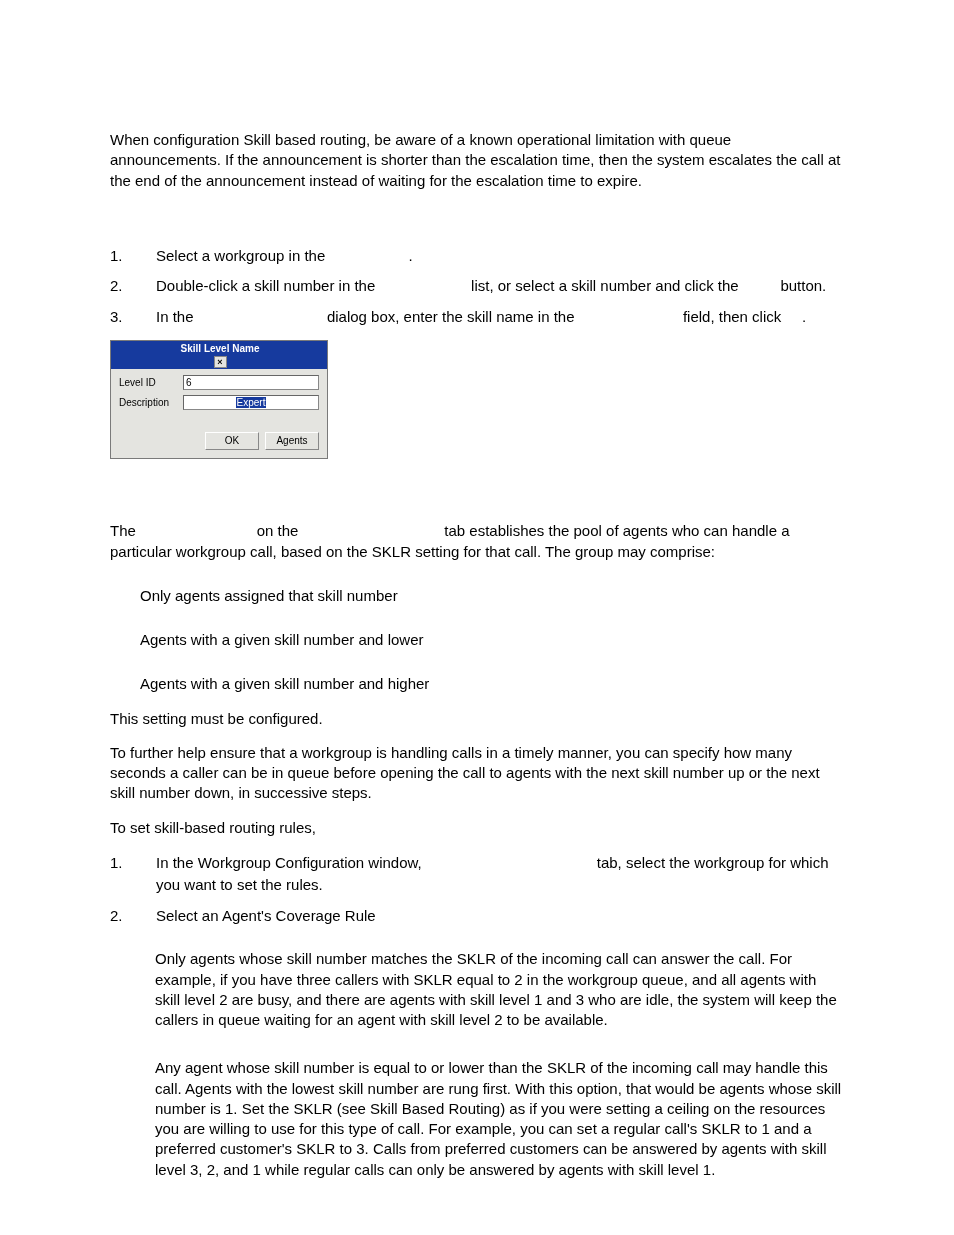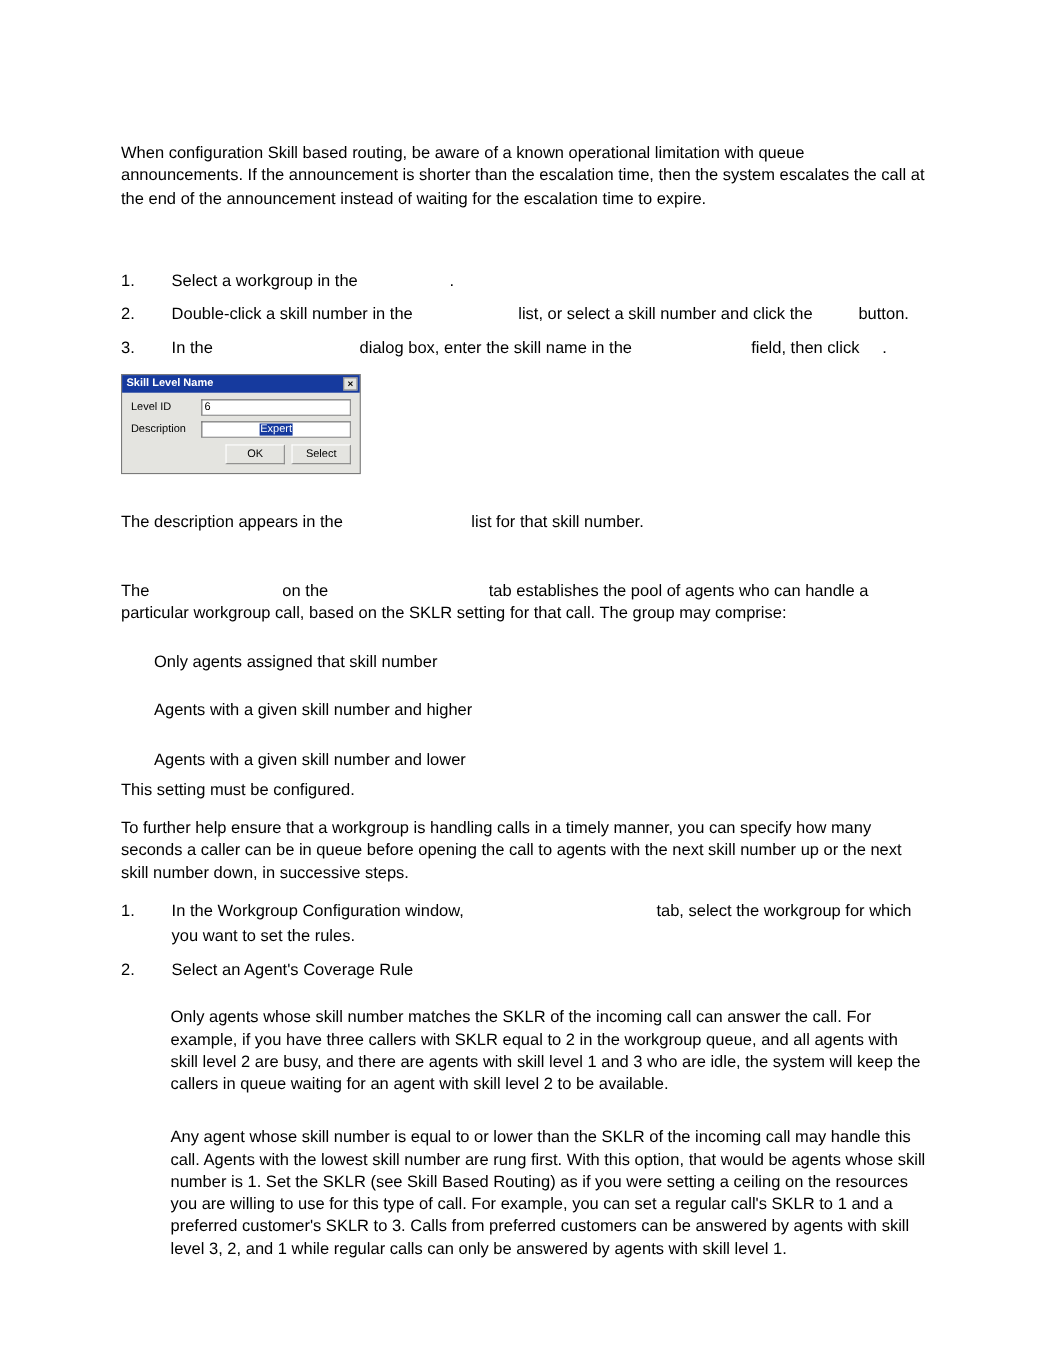--- a/index.html
+++ b/index.html
@@ -58,20 +58,21 @@
   .titlebar {
     background: #163a9e;
     color: #fff;
     display: flex;
     justify-content: space-between;
     align-items: center;
     padding: 1px 2px 1px 4px;
     font-weight: bold;
     font-size: 10px;
     line-height: 14px;
+    flex-direction: column;
   }
   .closebox {
     width: 13px;
     height: 12px;
     background: #e4e4e0;
     border: 1px solid #888;
     color: #000;
     font-size: 9px;
     text-align: center;
     line-height: 10px;
@@ -110,21 +111,21 @@
   }
   .dlg-input.sel span {
     background: #163a9e;
     color: #fff;
     padding: 0 1px;
   }
   .dlg-buttons {
     display: flex;
     justify-content: flex-end;
     gap: 6px;
-    margin-top: 6px;
+    margin-top: 22px;
   }
   .dlg-btn {
     width: 54px;
     height: 18px;
     border: 1px solid #888;
     border-top-color: #fff;
     border-left-color: #fff;
     background: #e4e4e0;
     font-size: 10px;
     text-align: center;
@@ -165,41 +166,41 @@
       <div class="dlg-row">
         <div class="dlg-label">Level ID</div>
         <div class="dlg-input">6</div>
       </div>
       <div class="dlg-row">
         <div class="dlg-label">Description</div>
         <div class="dlg-input sel"><span>Expert</span></div>
       </div>
       <div class="dlg-buttons">
         <div class="dlg-btn">OK</div>
-        <div class="dlg-btn">Select</div>
+        <div class="dlg-btn">Agents</div>
       </div>
     </div>
   </div>
 
   <div class="gap-sm"></div>
 
-  <p>The description appears in the&nbsp;&nbsp;&nbsp;&nbsp;&nbsp;&nbsp;&nbsp;&nbsp;&nbsp;&nbsp;&nbsp;&nbsp;&nbsp;&nbsp;&nbsp;&nbsp;&nbsp;&nbsp;&nbsp;&nbsp;&nbsp;&nbsp;&nbsp;&nbsp;&nbsp;&nbsp;&nbsp;&nbsp;list for that skill number.</p>
 
   <div class="gap-med"></div>
 
   <p>The&nbsp;&nbsp;&nbsp;&nbsp;&nbsp;&nbsp;&nbsp;&nbsp;&nbsp;&nbsp;&nbsp;&nbsp;&nbsp;&nbsp;&nbsp;&nbsp;&nbsp;&nbsp;&nbsp;&nbsp;&nbsp;&nbsp;&nbsp;&nbsp;&nbsp;&nbsp;&nbsp;&nbsp;&nbsp;on the&nbsp;&nbsp;&nbsp;&nbsp;&nbsp;&nbsp;&nbsp;&nbsp;&nbsp;&nbsp;&nbsp;&nbsp;&nbsp;&nbsp;&nbsp;&nbsp;&nbsp;&nbsp;&nbsp;&nbsp;&nbsp;&nbsp;&nbsp;&nbsp;&nbsp;&nbsp;&nbsp;&nbsp;&nbsp;&nbsp;&nbsp;&nbsp;&nbsp;&nbsp;&nbsp;tab establishes the pool of agents who can handle a particular workgroup call, based on the SKLR setting for that call. The group may comprise:</p>
 
   <p class="indent1" style="margin-bottom:8px">Only agents assigned that skill number</p>
+  <p class="indent1" style="margin-bottom:8px">Agents with a given skill number and lower</p>
   <p class="indent1">Agents with a given skill number and higher</p>
-  <p class="indent1" style="margin-bottom:8px">Agents with a given skill number and lower</p>
 
   <p>This setting must be configured.</p>
 
   <p>To further help ensure that a workgroup is handling calls in a timely manner, you can specify how many seconds a caller can be in queue before opening the call to agents with the next skill number up or the next skill number down, in successive steps.</p>
 
+  <p>To set skill-based routing rules,</p>
 
   <ol class="steps">
     <li>
       <span class="num">1.</span>
       <span class="body">In the Workgroup Configuration window,&nbsp;&nbsp;&nbsp;&nbsp;&nbsp;&nbsp;&nbsp;&nbsp;&nbsp;&nbsp;&nbsp;&nbsp;&nbsp;&nbsp;&nbsp;&nbsp;&nbsp;&nbsp;&nbsp;&nbsp;&nbsp;&nbsp;&nbsp;&nbsp;&nbsp;&nbsp;&nbsp;&nbsp;&nbsp;&nbsp;&nbsp;&nbsp;&nbsp;&nbsp;&nbsp;&nbsp;&nbsp;&nbsp;&nbsp;&nbsp;&nbsp;&nbsp;tab, select the workgroup for which you want to set the rules.</span>
     </li>
     <li>
       <span class="num">2.</span>
       <span class="body">Select an Agent's Coverage Rule</span>
     </li>

